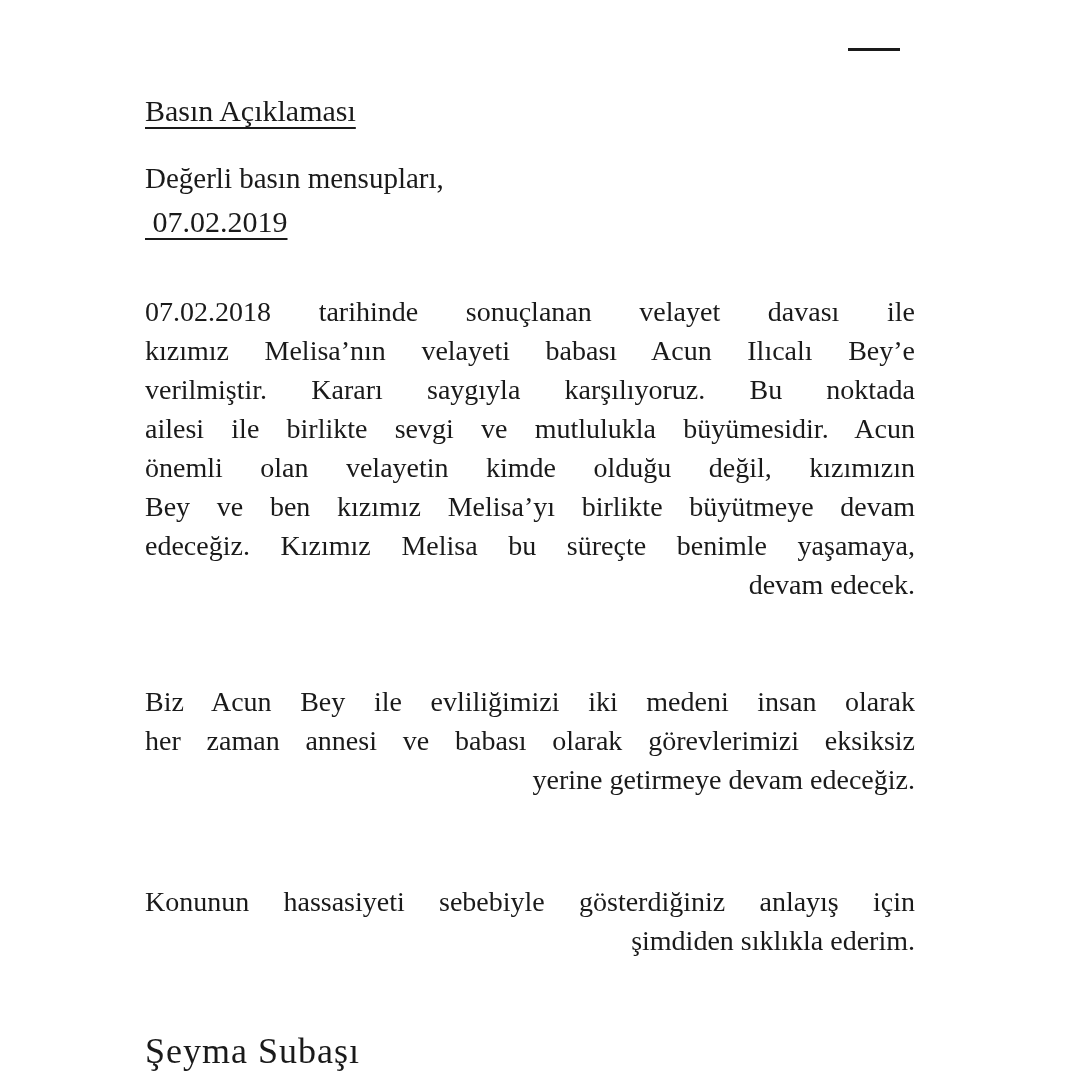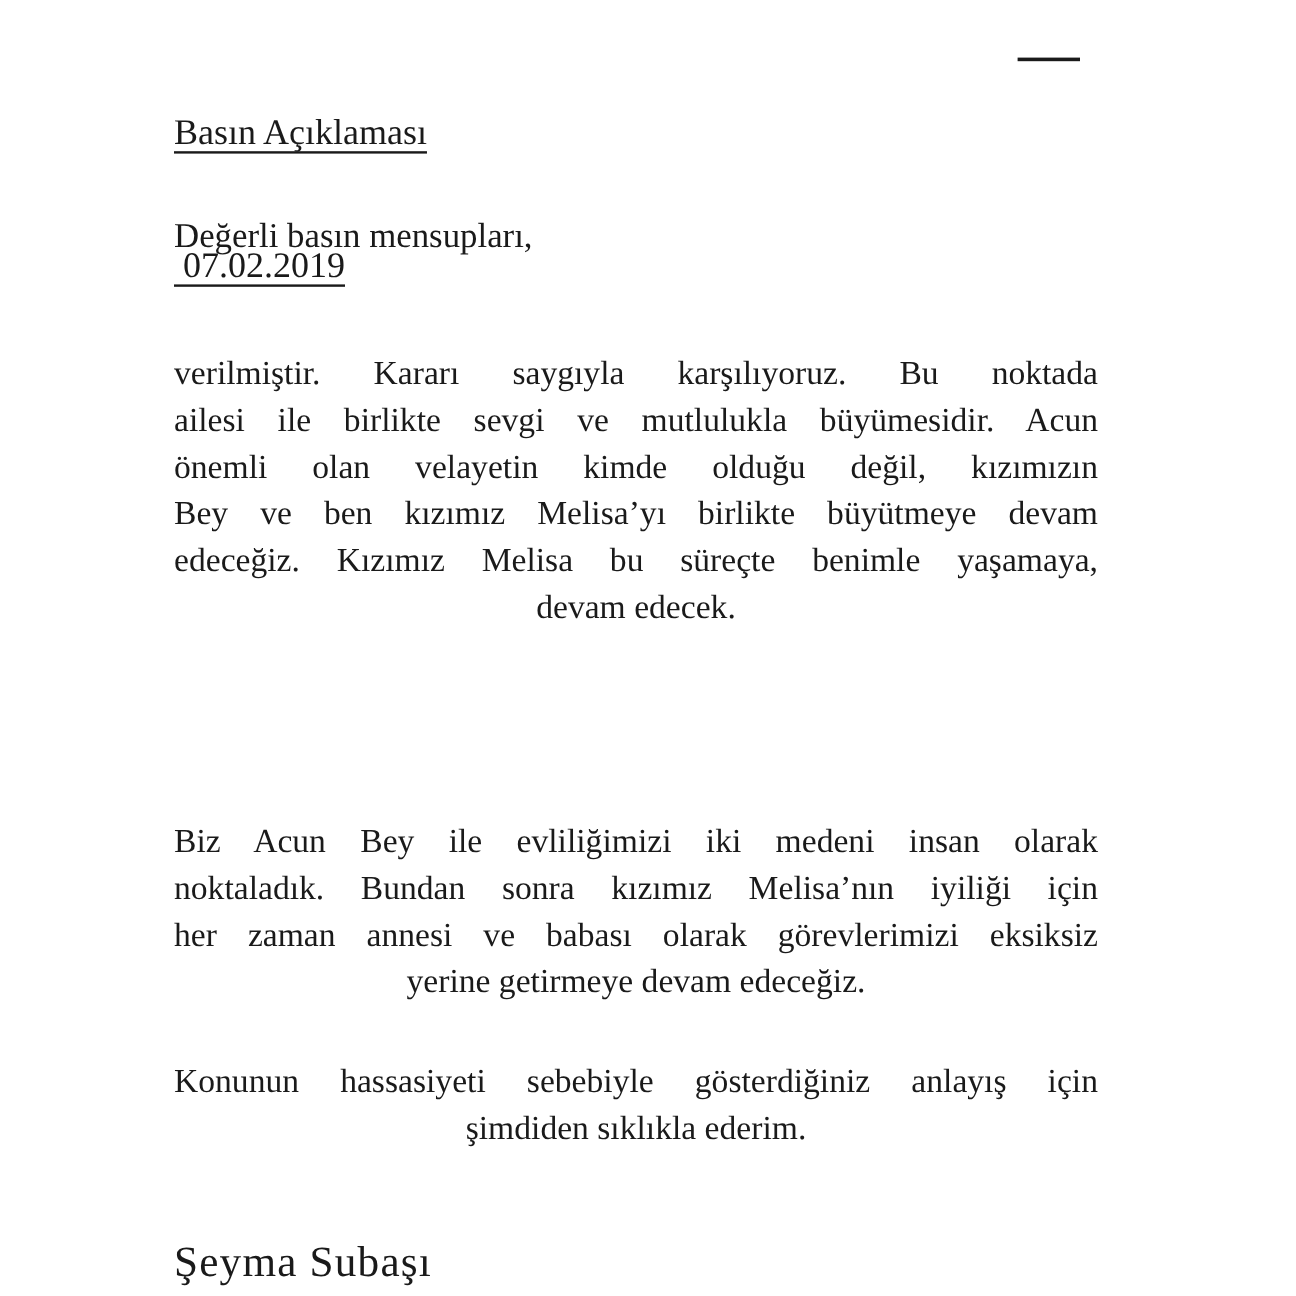--- a/index.html
+++ b/index.html
@@ -29,35 +29,35 @@
     position: absolute;
     left: 848px;
     top: 48px;
     width: 52px;
     height: 3px;
     background: #1a1a1a;
   }
   .salutation {
     position: absolute;
     left: 145px;
-    top: 181px;
+    top: 162px;
     font-size: 29px;
   }
   .para {
     position: absolute;
     left: 145px;
     width: 770px;
     font-size: 28px;
     line-height: 39px;
   }
   .para-1 { top: 292px; }
   .para-2 { top: 682px; }
   .para-3 { top: 882px; }
   .jline { text-align: justify; text-align-last: justify; }
-  .lline { text-align: center; }
+  .lline { text-align: right; }
   .signature {
     position: absolute;
     left: 145px;
     top: 1030px;
     font-size: 36px;
     letter-spacing: 1px;
   }
 </style>
 </head>
 <body>
@@ -67,31 +67,32 @@
   <div class="title-block">
     <div class="underlined">Basın Açıklaması</div>
     <div class="underlined">&nbsp;07.02.2019</div>
   </div>
 
   <div class="top-right-line"></div>
 
   <div class="salutation">Değerli basın mensupları,</div>
 
   <div class="para para-1">
+    <div class="jline">07.02.2018 tarihinde sonuçlanan velayet davası ile</div>
+    <div class="jline">kızımız Melisa’nın velayeti babası Acun Ilıcalı Bey’e</div>
     <div class="jline">verilmiştir. Kararı saygıyla karşılıyoruz. Bu noktada</div>
     <div class="jline">ailesi ile birlikte sevgi ve mutlulukla büyümesidir. Acun</div>
     <div class="jline">önemli olan velayetin kimde olduğu değil, kızımızın</div>
     <div class="jline">Bey ve ben kızımız Melisa’yı birlikte büyütmeye devam</div>
     <div class="jline">edeceğiz. Kızımız Melisa bu süreçte benimle yaşamaya,</div>
     <div class="lline">devam edecek.</div>
   </div>
 
   <div class="para para-2">
     <div class="jline">Biz Acun Bey ile evliliğimizi iki medeni insan olarak</div>
-    <div class="jline">noktaladık. Bundan sonra kızımız Melisa’nın iyiliği için</div>
     <div class="jline">her zaman annesi ve babası olarak görevlerimizi eksiksiz</div>
     <div class="lline">yerine getirmeye devam edeceğiz.</div>
   </div>
 
   <div class="para para-3">
     <div class="jline">Konunun hassasiyeti sebebiyle gösterdiğiniz anlayış için</div>
     <div class="lline">şimdiden sıklıkla ederim.</div>
   </div>
 
   <div class="signature">Şeyma Subaşı</div>

